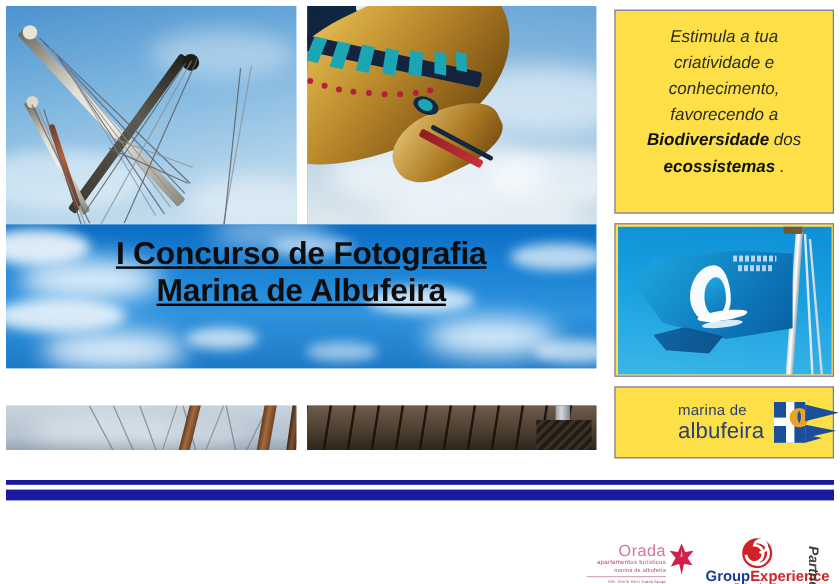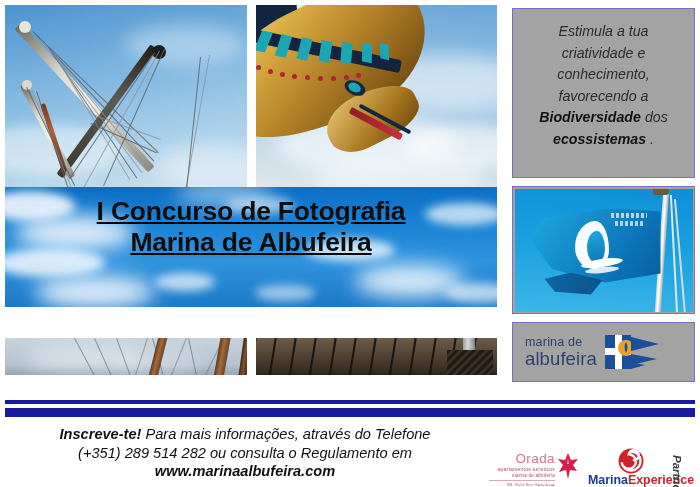--- a/index.html
+++ b/index.html
@@ -49,35 +49,35 @@
   .t1{font-size:26.5px;font-weight:bold;color:#0d0d0d;line-height:1.16;letter-spacing:-0.2px;}
   .t2{font-size:17px;color:#101010;margin-top:3px;}
   .t3{font-size:17.5px;font-style:italic;color:#0d0d0d;margin-top:2px;}
 
   
   .stripRig{position:absolute;background:linear-gradient(180deg,#b9c6d2 0%,#c9d4dd 55%,#a9b7c4 100%);overflow:hidden;}
   .stripDeck{position:absolute;background:#2b241d;overflow:hidden;}
   .plankGap{position:absolute;background:#1b150f;transform-origin:0 0;}
 
   
-  .boxOut{position:absolute;border:1.5px solid #7a6fc4;background:#a3a3a3;box-sizing:border-box;}
+  .boxOut{position:absolute;border:1.5px solid #7a6fc4;background:#fde047;box-sizing:border-box;}
   #quoteBox{left:512px;top:8px;width:183px;height:170px;}
   #quoteTxt{padding:12px 9px 0 9px;text-align:center;font-style:italic;
             font-size:14.2px;line-height:1.52;color:#2b2b2b;}
   #quoteTxt b{font-style:italic;font-weight:bold;color:#111;}
 
   #flagBox{left:512px;top:186px;width:183px;height:128px;overflow:hidden;}
   #flagPhoto{position:absolute;inset:1.5px;overflow:hidden;
       background:linear-gradient(185deg,#0e8fd6 0%,#19a0e0 45%,#3bb6e8 100%);}
   .bfFlag{position:absolute;background:linear-gradient(125deg,#1fa9e0,#0c74b8 70%,#0a5f9c);}
   .bfPole{position:absolute;background:linear-gradient(90deg,#cfd8de,#ffffff 45%,#9aa7b0);}
   .bfWave{position:absolute;background:#ffffff;}
 
   #logoBox{left:512px;top:322px;width:183px;height:60px;}
-  #logoInner{position:absolute;inset:4px;display:flex;align-items:center;gap:6px;padding-left:8px;box-sizing:border-box;}
+  #logoInner{position:absolute;inset:4px;display:flex;align-items:center;gap:6px;padding-left:8px;box-sizing:border-box;margin-left:40px;}
   .lgText{display:flex;flex-direction:column;line-height:1;}
   .lg1{font-size:12.5px;color:#2c3f70;letter-spacing:.2px;}
   .lg2{font-size:18.5px;color:#2c3f70;letter-spacing:.1px;margin-top:1px;}
   #lgMark{position:relative;width:60px;height:40px;}
 
   
   .rule{position:absolute;left:5px;width:690px;background:#1a1a9e;}
 
   
   #footerTxt{position:absolute;left:20px;top:425px;width:450px;text-align:center;
@@ -307,25 +307,20 @@
           <path d="M28 22 L54 27 L28 33 Z" fill="#1b4f9c"></path>
           <path d="M28 30 L42 33 L28 37 Z" fill="#1b4f9c"></path>
         </svg>
       </div>
     </div>
   </div>
 
   <div class="rule" style="top:400px;height:4px;"></div>
   <div class="rule" style="top:408px;height:9px;"></div>
 
-  <div id="footerTxt">
-    <div><b>Inscreve-te!</b><span> Para mais informações, através do Telefone</span></div>
-    <div>(+351) 289 514 282 ou consulta o Regulamento em</div>
-    <div><b>www.marinaalbufeira.com</b></div>
-  </div>
 
   <div id="partners">
 
     <div id="oradaLogo">
       <span class="orTitle">Orada</span>
       <span class="orSub">apartamentos turísticos</span>
       <span class="orSub2">marina de albufeira</span>
       <span class="orLine"></span>
       <span class="orFoot">WB. World Best Hotel Group</span>
       <span class="orStars">• • • •</span>
@@ -337,20 +332,20 @@
       </span>
     </div>
 
     <div id="algarLogo">
       <span id="spiral">
         <svg width="26" height="26" viewBox="0 0 26 26">
           <circle cx="13" cy="13" r="12.5" fill="#cf2229"></circle>
           <path d="M13 3.5 a9.5 9.5 0 1 1 -9.4 10.9 a7.2 7.2 0 1 0 7.1 -8.1 a5.1 5.1 0 1 1 5.2 6.0" fill="none" stroke="#ffffff" stroke-width="2.4" stroke-linecap="round"></path>
         </svg>
       </span>
-      <span class="alTxt"><span class="alAlgar">Marina</span><span class="alExp">Experience</span></span>
+      <span class="alTxt"><span class="alAlgar">Group</span><span class="alExp">Experience</span></span>
       <span class="alTag">Enjoy the Sea</span>
     </div>
 
     <div id="partnersWord">Partners</div>
   </div>
 
 </div>
 
 </body></html>

